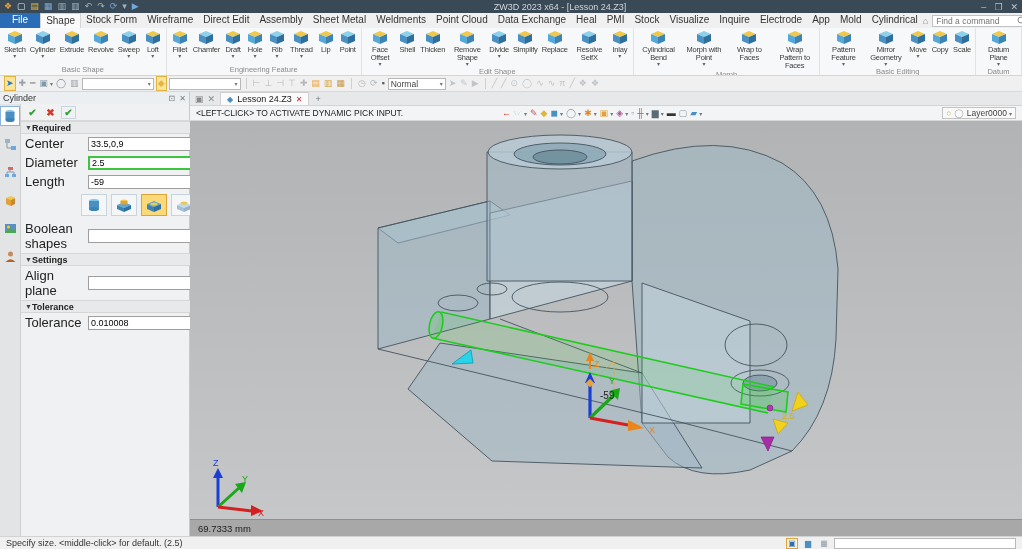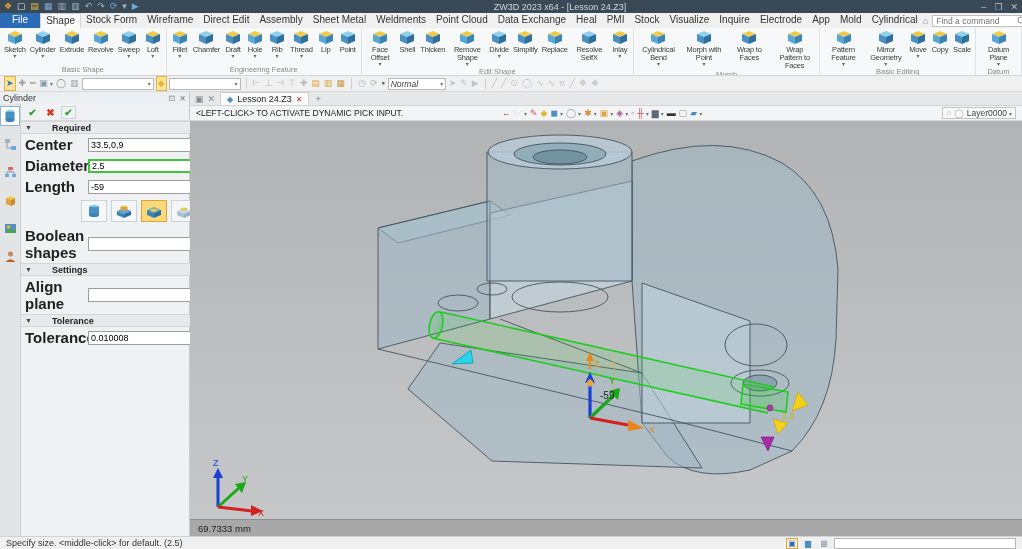--- a/index.html
+++ b/index.html
@@ -50,24 +50,24 @@
   .panel-header { height:12px; display:flex; align-items:center; font-size:9px; padding:0 3px; color:#333; background:#eceff1; }
   .panel-header .ph-ic { margin-left:auto; display:flex; gap:4px; color:#777; font-size:8px; }
   .panel-body { flex:1; display:flex; }
   .side-strip { width:22px; background:#e2e4e6; border-right:1px solid #d0d0d0; display:flex; flex-direction:column; align-items:center; padding-top:2px; gap:8px; }
   .side-tab { width:20px; height:20px; display:flex; align-items:center; justify-content:center; }
   .side-tab.active { background:#fff; border:1px solid #8ab4dd; }
   .panel-content { flex:1; display:flex; flex-direction:column; }
   .btn-row { height:17px; display:flex; align-items:center; gap:3px; padding:0 4px; border-bottom:1px solid #d9d9d9; }
   .pbtn { width:15px; height:13px; display:flex; align-items:center; justify-content:center; font-size:10px; border:1px solid transparent; }
   .spacer { flex:1; }
-  .sect { height:13px; background:#e7e9ea; border-top:1px solid #d6d6d6; border-bottom:1px solid #d6d6d6; display:flex; align-items:center; font-size:9px; font-weight:bold; color:#222; padding:0 4px; gap:20px; }
+  .sect { height:13px; background:#e7e9ea; border-top:1px solid #d6d6d6; border-bottom:1px solid #d6d6d6; display:flex; align-items:center; font-size:9px; font-weight:bold; color:#222; padding:0 4px; gap:0; }
   .sect .tri { font-size:7px; color:#444; }
   .frow { display:flex; align-items:center; padding:2px 4px; gap:3px; }
-  .frow .flabel { width:60px; font-size:15px; color:#222;font-weight:bold; }
+  .frow .flabel { width:60px; font-size:13px; color:#222; }
   .field { flex:1; display:flex; align-items:center; border:1px solid #9e9e9e; background:#fff; height:14px; padding:0 2px; min-width:0; }
   .field.green { border:2px solid #3ec43e; }
   .field input { border:none; outline:none; flex:1; font-size:9px; min-width:0; font-family:"Liberation Sans",sans-serif; background:transparent; }
   .unit { font-size:9px; color:#333; margin-right:1px; }
   .spin { display:flex; flex-direction:column; line-height:4px; font-size:5px; color:#555; }
   .mini-ic { font-size:9px; line-height:12px; }
   .bool-row { display:flex; justify-content:center; gap:4px; padding:3px 0; }
   .bool-btn { width:26px; height:22px; display:flex; align-items:center; justify-content:center; border:1px solid #c8d4dc; background:#f4f6f8; }
   .bool-btn.selected { background:#fbd978; border:1px solid #dba43a; }
 
@@ -495,21 +495,21 @@
     <span class="ticon" style="color: rgb(181, 184, 188);">⊣</span>
     <span class="ticon" style="color: rgb(181, 184, 188);">⊤</span>
     <span class="ticon" style="color: rgb(181, 184, 188);">✚</span>
     <span class="ticon" style="color: rgb(232, 163, 61);">▤</span>
     <span class="ticon" style="color: rgb(217, 164, 58);">▥</span>
     <span class="ticon" style="color: rgb(200, 154, 74);">▦</span>
     <span class="tsep"></span>
     <span class="ticon" style="color: rgb(181, 184, 188);">◷</span>
     <span class="ticon" style="color: rgb(181, 184, 188);">⟳</span>
     <span class="ticon" style="color: rgb(85, 85, 85);">▪</span>
-    <span class="tcombo" style="width: 58px; font-style: italic;">
+    <span class="tcombo" style="width: 58px;">
       <span class="cv">Normal</span>
       <span class="dd">▾</span>
     </span>
     <span class="ticon" style="color: rgb(192, 195, 199);">➤</span>
     <span class="ticon" style="color: rgb(192, 195, 199);">✎</span>
     <span class="ticon" style="color: rgb(192, 195, 199);">▶</span>
     <span class="tsep"></span>
     <span class="ticon" style="color: rgb(192, 195, 199);">╱</span>
     <span class="ticon" style="color: rgb(192, 195, 199);">╱</span>
     <span class="ticon" style="color: rgb(192, 195, 199);">⊙</span>

